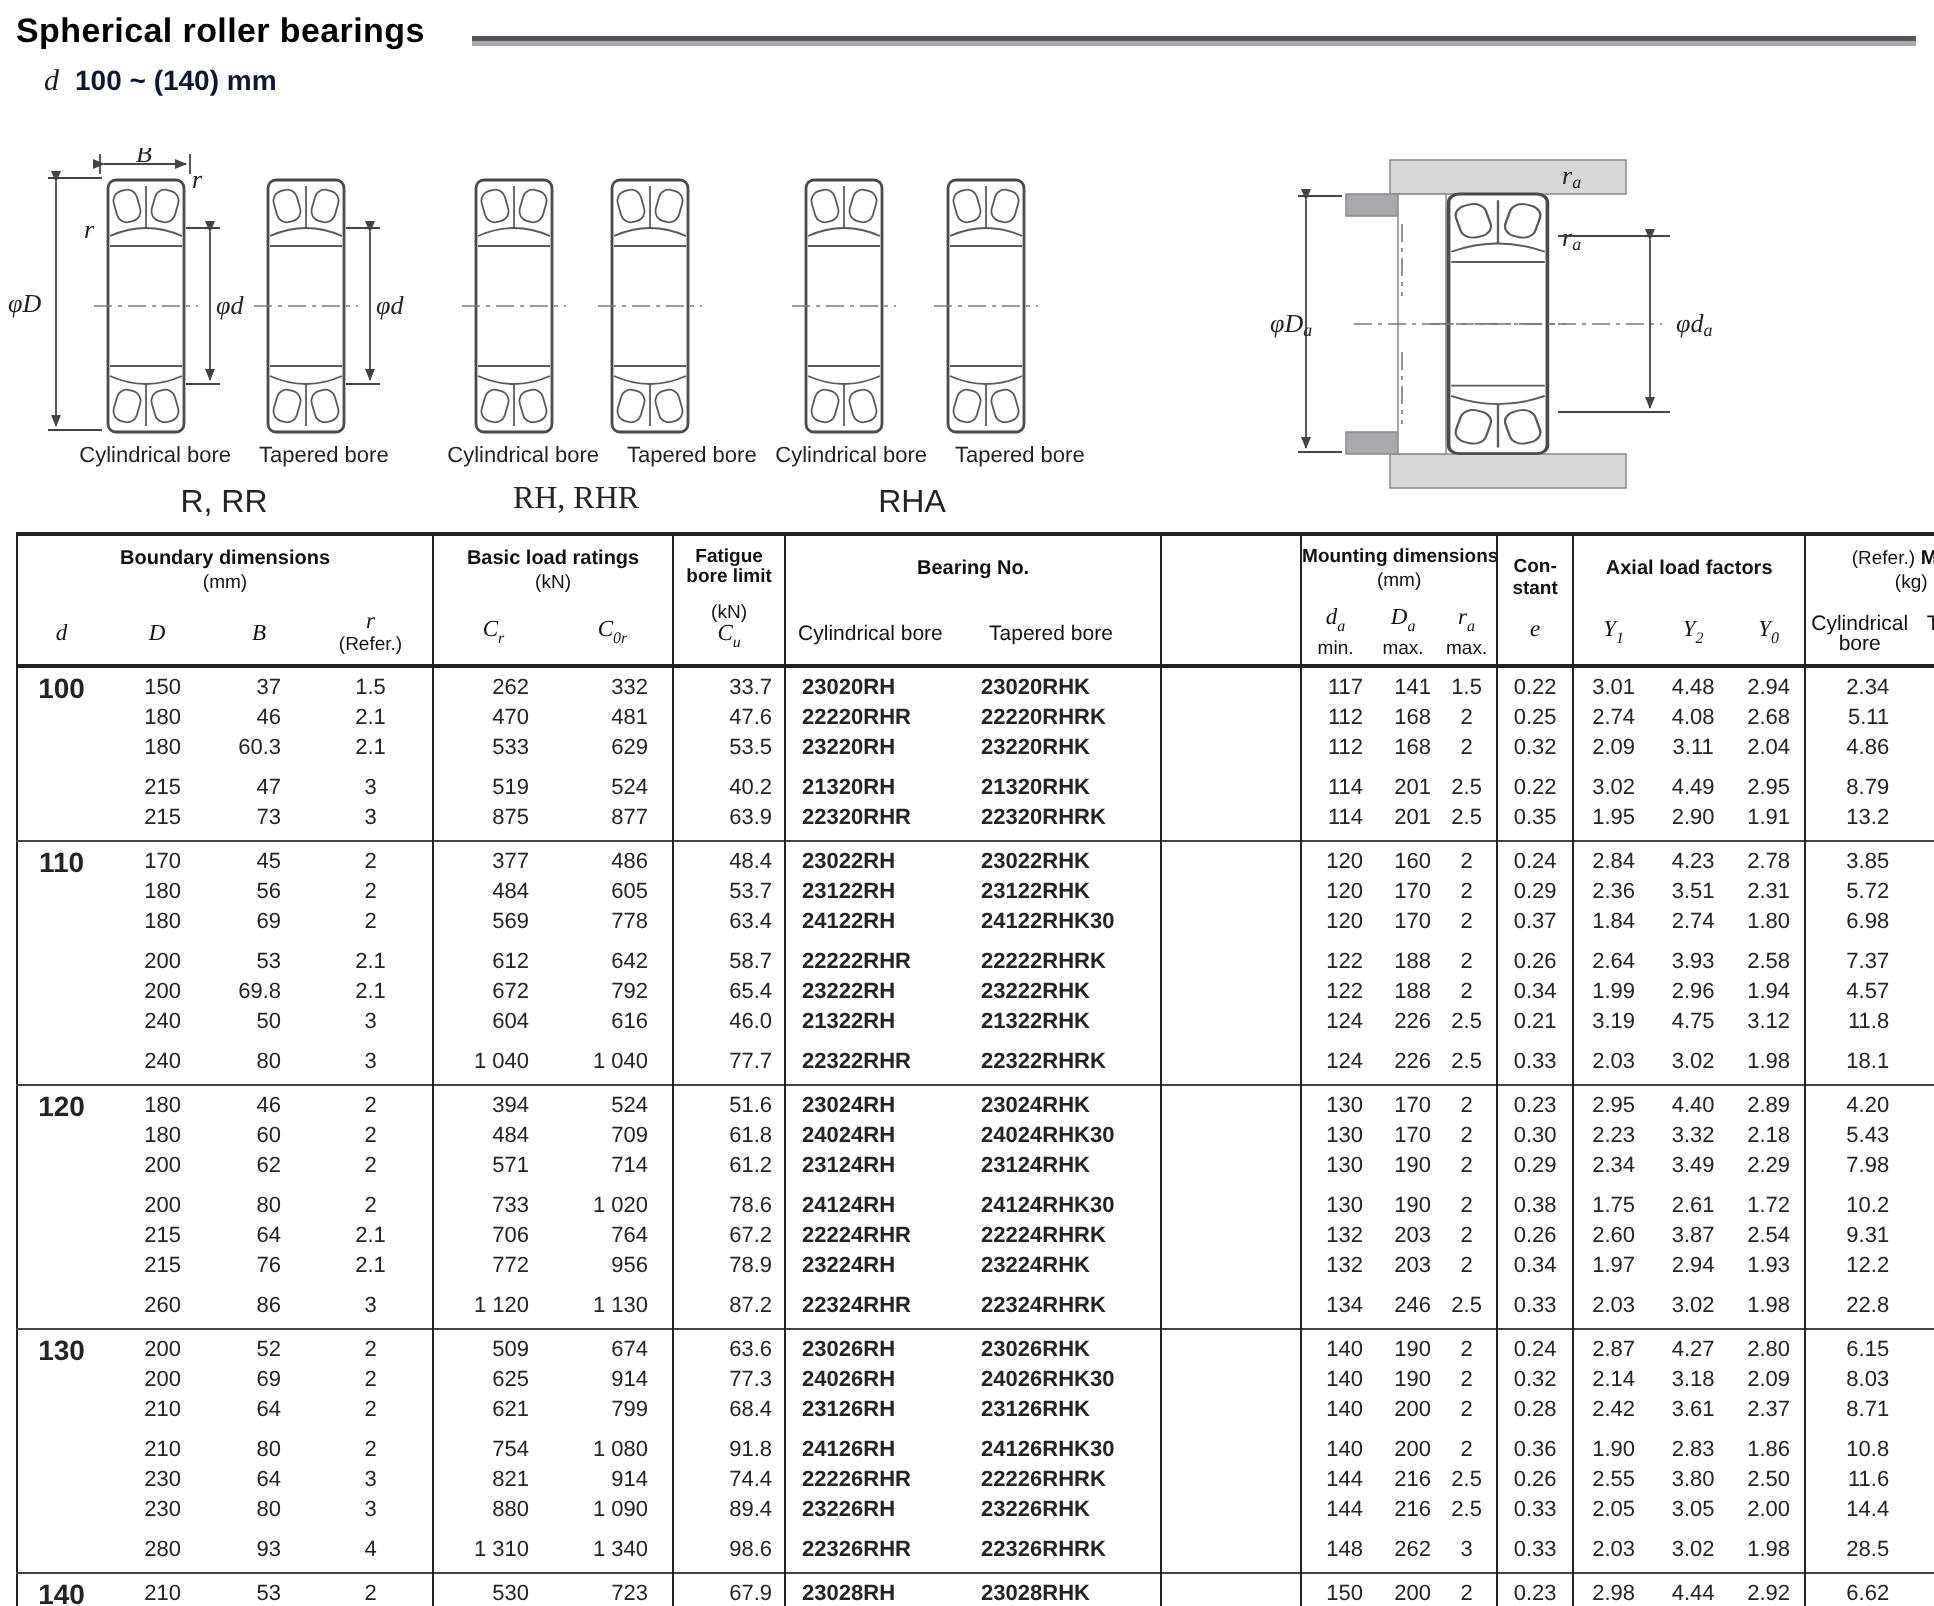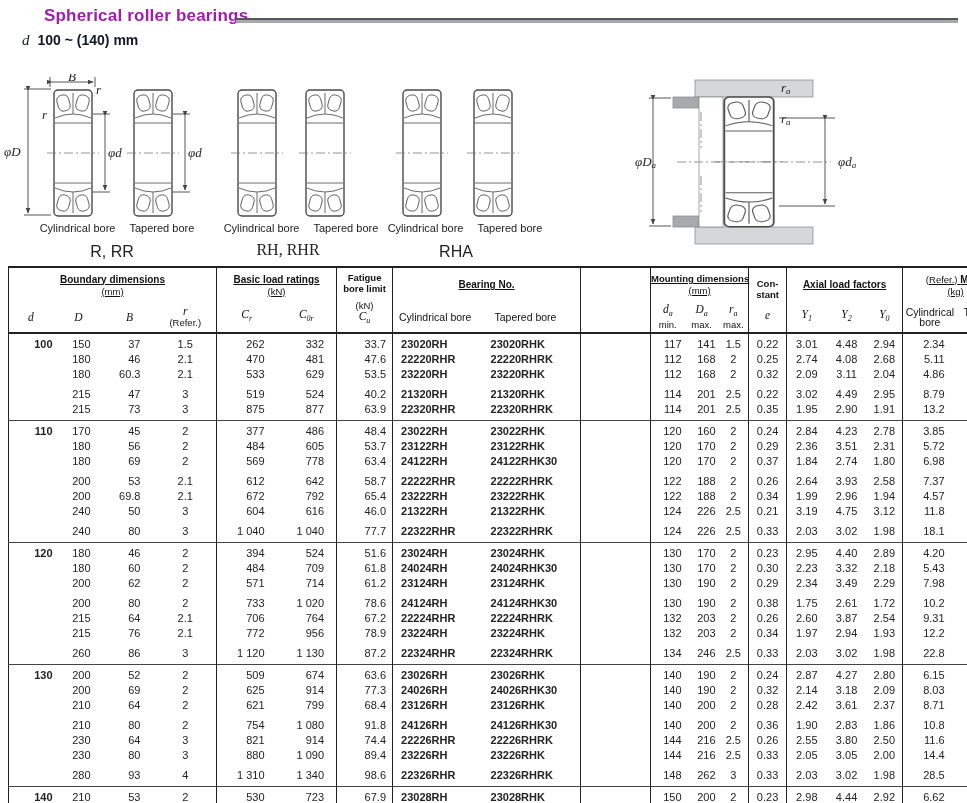--- a/index.html
+++ b/index.html
@@ -1,19 +1,19 @@
 <!DOCTYPE html>
 <html><head>
 <meta charset="utf-8">
 <style>
   html,body{margin:0;padding:0;background:#fff;}
   body{width:967px;height:803px;position:relative;font-family:"Liberation Sans",sans-serif;color:#232323;overflow:hidden;}
 
   
-  .page-title{position:absolute;left:8px;top:6px;font-size:17px;font-weight:bold;color:#a21caf;letter-spacing:.2px;margin-left:36px;}
+  .page-title{position:absolute;left:8px;top:6px;font-size:17px;font-weight:bold;color:#000000;letter-spacing:.2px;}
   .title-rule{position:absolute;left:236px;top:18px;width:722px;height:5px;
               background:linear-gradient(to bottom,#55575a 0 45%,#a7a9ac 45% 100%);}
   .subtitle{position:absolute;left:22px;top:32px;font-size:14px;font-weight:bold;color:#0f172a;}
   .subtitle .ser{font-family:"Liberation Serif",serif;font-style:italic;font-weight:normal;font-size:15px;margin-right:8px;}
 
   
   .diagram-wrap{position:absolute;left:0;top:74px;width:967px;height:190px;}
   svg text{font-family:"Liberation Serif",serif;font-style:italic;font-size:13px;fill:#222;}
   svg .sub{font-size:9px;}
   .ln{stroke:#4a4a4a;stroke-width:1.4;fill:#fff;}
@@ -26,33 +26,33 @@
 
   
   table{position:absolute;left:8px;top:266px;width:950px;border-collapse:collapse;table-layout:fixed;
         border-top:2px solid #222;border-bottom:3px solid #222;border-left:1px solid #222;border-right:1px solid #222;}
   thead{border-bottom:2px solid #222;}
   th{font-size:10px;font-weight:bold;color:#111;padding:0;vertical-align:middle;line-height:12px;}
   th .unit{font-weight:normal;font-size:9.5px;line-height:11px;}
   th .nrm{font-weight:normal;font-size:10.5px;}
   th .sym{font-family:"Liberation Serif",serif;font-style:italic;font-weight:normal;font-size:11.5px;}
   th sub,td sub{font-size:8px;}
-  .h-top{height:34px;vertical-align:middle;text-decoration:underline;}
+  .h-top{height:34px;vertical-align:middle;}
   .h-bot{height:30px;vertical-align:middle;}
   .hsmall{font-size:9.5px;line-height:10.5px;}
   td{font-size:11px;height:15px;line-height:15px;padding:0;color:#232323;white-space:nowrap;overflow:hidden;}
   tbody.grp + tbody.grp{border-top:1px solid #444;}
   tr.gap td{height:5px;line-height:5px;}
   tr.pad td{height:3px;line-height:3px;}
   .bl{border-left:1px solid #222;}
   .rt{text-align:right;} .ct{text-align:center;} .lt{text-align:left;}
   .p3{padding-right:3px;} .p6{padding-right:6px;} .p10{padding-right:10px;} .p12{padding-right:12px;} .p14{padding-right:14px;}
   .pl8{padding-left:8px;} .pl2{padding-left:2px;}
   .bold{font-weight:bold;}
-  .c-d{text-align:right;font-weight:bold;font-size:11px;margin-top:27px;}
+  .c-d{text-align:center;font-weight:bold;font-size:14px;margin-top:27px;}
 </style>
 </head>
 <body>
 
 <div class="page-title">Spherical roller bearings</div>
 <div class="title-rule"></div>
 <div class="subtitle">
   <span class="ser">d</span><span>100 ~ (140) mm</span>
 </div>
 

